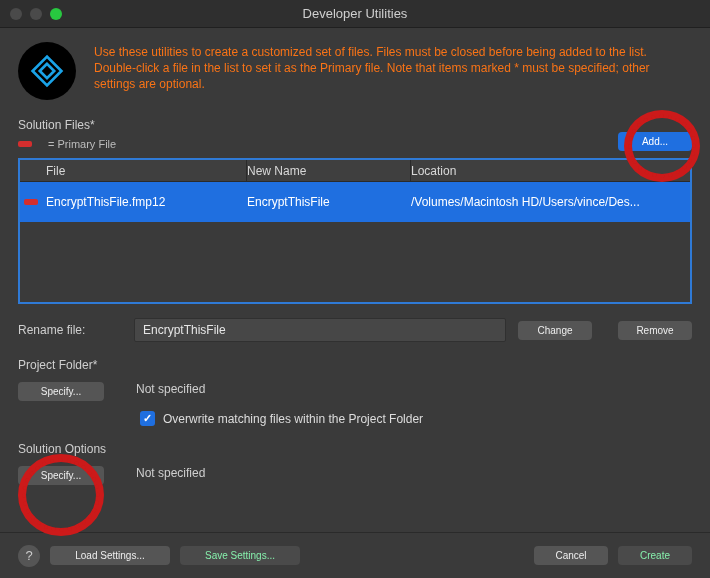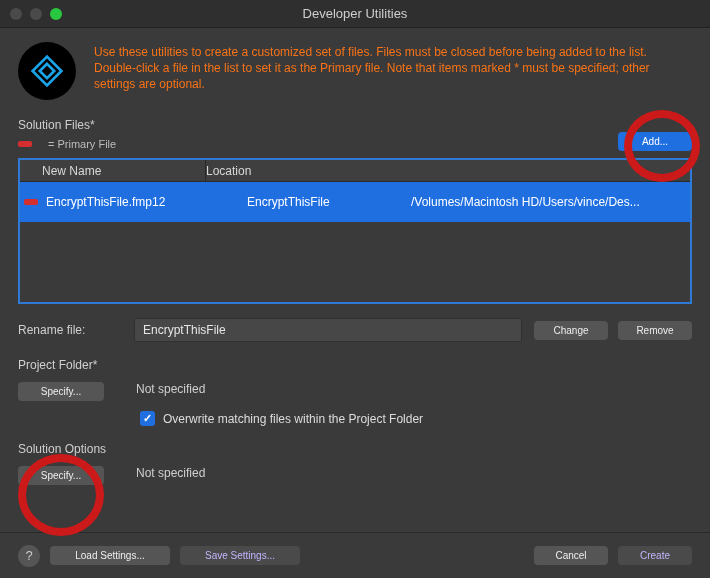--- a/index.html
+++ b/index.html
@@ -71,21 +71,21 @@
     right: 18px;
     top: 132px;
   }
   .btn {
     background: #555; color: #eee;
     border: none; border-radius: 4px;
     padding: 4px 14px; font-size: 10px;
     cursor: pointer;
     min-width: 74px;
   }
-  .btn:disabled, .btn.disabled { color: #c4b5fd; background: #4a4a4a; cursor: default;}
+  .btn:disabled, .btn.disabled { color: #86efac; background: #4a4a4a; cursor: default;}
   .btn.blue {
     background: #1f6fe0; color: #fff;
     padding: 4px 18px;
   }
   
   .file-table {
     margin-top: 8px;
     border: 2px solid #2f7ad6;
     height: 146px;
     background: #3a3a3a;
@@ -124,21 +124,21 @@
     margin-top: 14px;
   }
   .form-row .lbl { width: 104px; color:#cfcfcf;}
   .txt-input {
     flex: 1;
     background: #474747; border: 1px solid #303030;
     color: #e6e6e6; padding: 3px 8px; font-size: 12px;
     border-radius: 2px;
     height: 24px;
   }
-  .row-btns { display:flex; gap:10px;}
+  .row-btns { display:flex; gap:26px;}
   .spec-row {
     display:flex; gap: 32px;
     margin-top: 10px;
   }
   .spec-row .status { color:#cfcfcf; font-size: 12px;}
   .checkbox-row {
     display:flex; align-items:center; gap: 8px;
     margin-top: 10px; margin-left: 122px;
   }
   .cb {
@@ -213,20 +213,21 @@
     <span>= Primary File</span>
   </div>
 
   <div class="add-row">
     <button class="btn blue">Add...</button>
   </div>
 
   <div class="file-table">
     <div class="thead">
       <div class="col-ind"></div>
+      <div class="col-file">File</div>
       <div class="col-new">New Name</div>
       <div class="col-loc">Location</div>
     </div>
     <div class="trow">
       <div class="col-ind">
           <span class="prim-ind"></span>
         </div>
       <div class="col-file">EncryptThisFile.fmp12</div>
       <div class="col-new">EncryptThisFile</div>
       <div class="col-loc">/Volumes/Macintosh HD/Users/vince/Des...</div>

